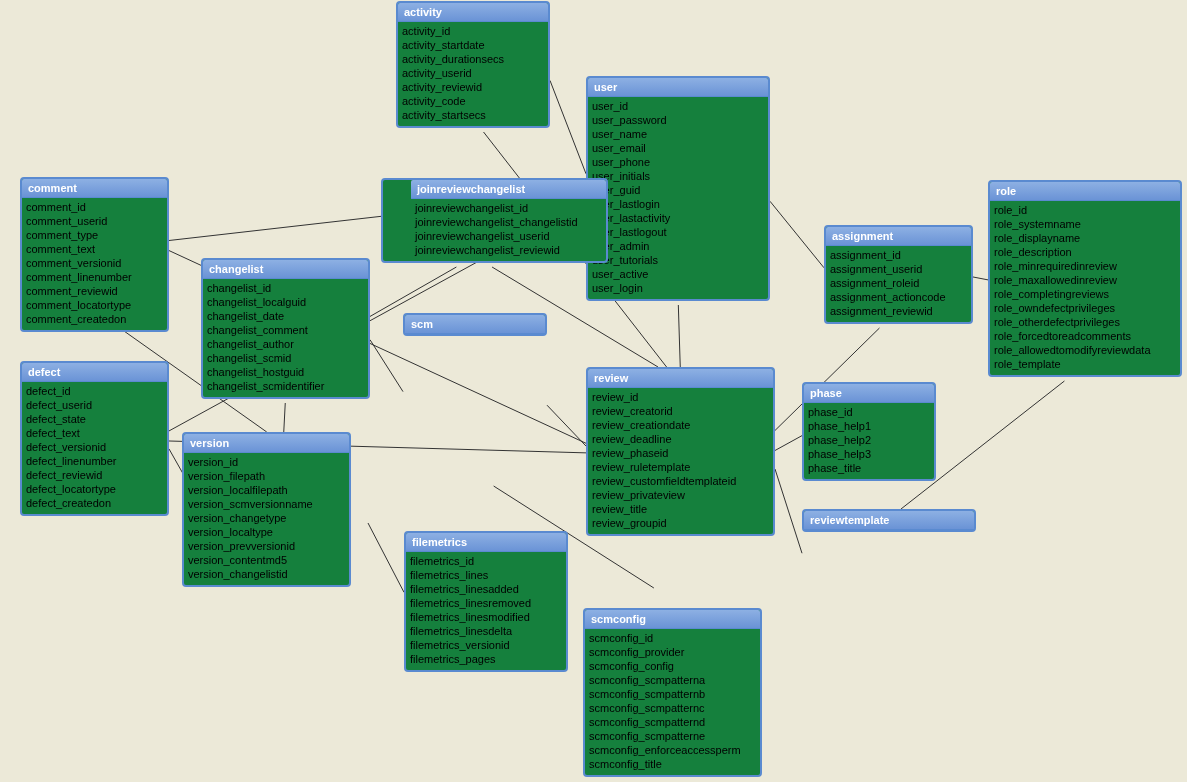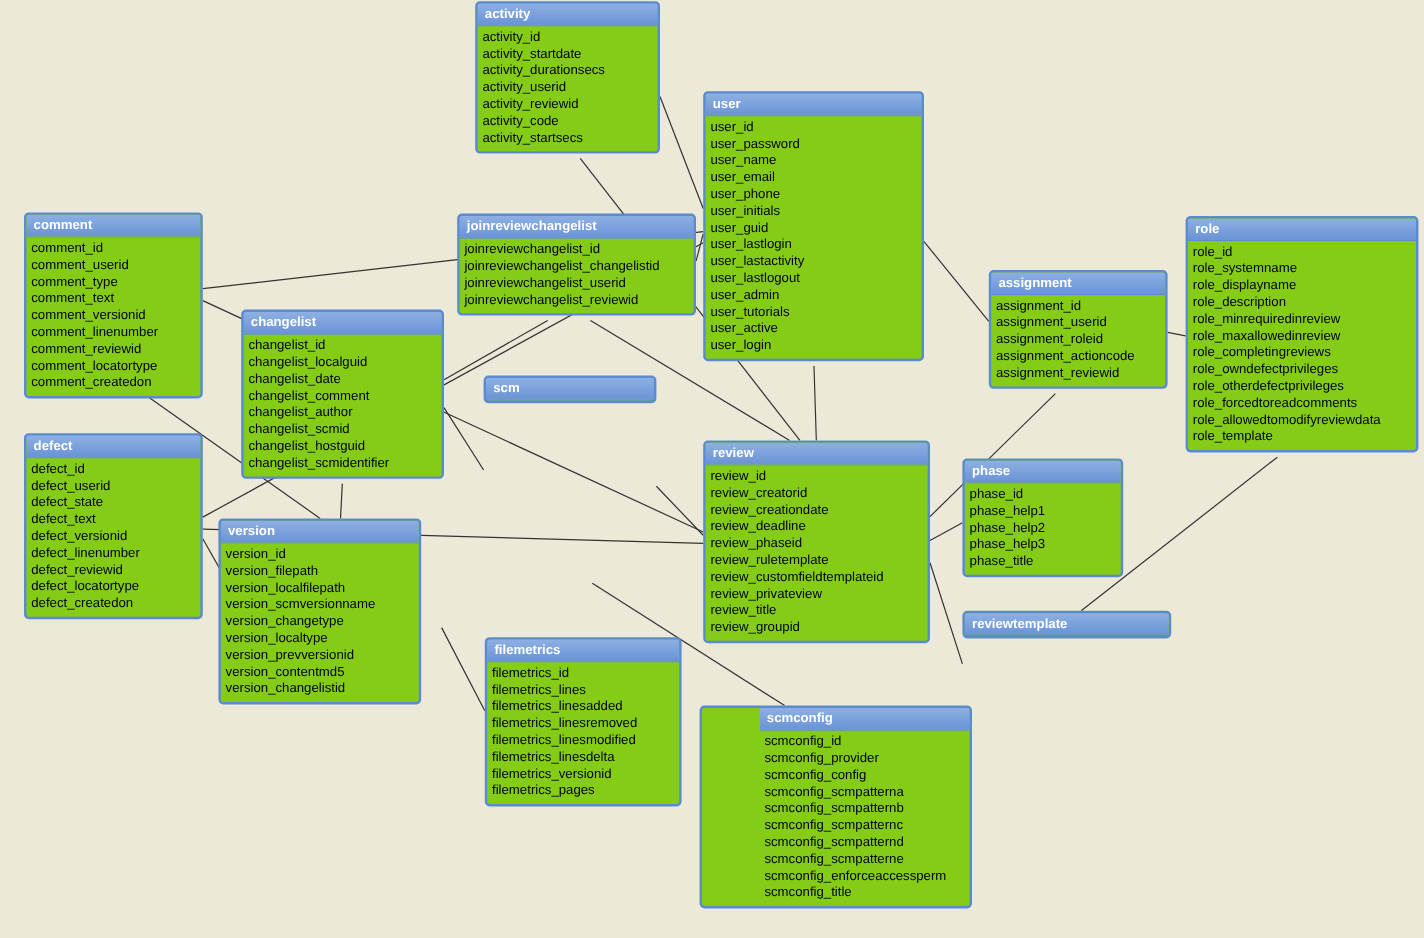--- a/index.html
+++ b/index.html
@@ -14,21 +14,21 @@
     overflow: hidden;
   }
   #canvas {
     position: absolute;
     top: 0; left: 0;
     width: 1187px;
     height: 782px;
   }
   .entity {
     position: absolute;
-    background: #84cc16;
+    background: #15803d;
     border: 2px solid #5a8ad0;
     border-radius: 4px;
     box-shadow: 0 0 0 0 rgba(0,0,0,0);
   }
   .entity-header {
     background: linear-gradient(to bottom, #8db0e3, #6a93d6);
     color: #ffffff;
     font-weight: bold;
     font-size: 11px;
     padding: 3px 6px;
@@ -122,21 +122,21 @@
         <div class="field">comment_userid</div>
         <div class="field">comment_type</div>
         <div class="field">comment_text</div>
         <div class="field">comment_versionid</div>
         <div class="field">comment_linenumber</div>
         <div class="field">comment_reviewid</div>
         <div class="field">comment_locatortype</div>
         <div class="field">comment_createdon</div>
       </div>
     </div>
-    <div class="entity" style="left: 381px; top: 178px; width: 195px;">
+    <div class="entity" style="left: 381px; top: 178px; width: 195px; padding-left: 28px;">
       <div class="entity-header">joinreviewchangelist</div>
       <div class="entity-body">
         <div class="field pk">joinreviewchangelist_id</div>
         <div class="field">joinreviewchangelist_changelistid</div>
         <div class="field">joinreviewchangelist_userid</div>
         <div class="field">joinreviewchangelist_reviewid</div>
       </div>
     </div>
     <div class="entity" style="left: 201px; top: 258px; width: 165px;">
       <div class="entity-header">changelist</div>
@@ -243,21 +243,21 @@
         <div class="field pk">filemetrics_id</div>
         <div class="field">filemetrics_lines</div>
         <div class="field">filemetrics_linesadded</div>
         <div class="field">filemetrics_linesremoved</div>
         <div class="field">filemetrics_linesmodified</div>
         <div class="field">filemetrics_linesdelta</div>
         <div class="field">filemetrics_versionid</div>
         <div class="field">filemetrics_pages</div>
       </div>
     </div>
-    <div class="entity" style="left: 583px; top: 588px; width: 175px; padding-left: 48px;">
+    <div class="entity" style="left: 583px; top: 608px; width: 175px;">
       <div class="entity-header">scmconfig</div>
       <div class="entity-body">
         <div class="field pk">scmconfig_id</div>
         <div class="field">scmconfig_provider</div>
         <div class="field">scmconfig_config</div>
         <div class="field">scmconfig_scmpatterna</div>
         <div class="field">scmconfig_scmpatternb</div>
         <div class="field">scmconfig_scmpatternc</div>
         <div class="field">scmconfig_scmpatternd</div>
         <div class="field">scmconfig_scmpatterne</div>

